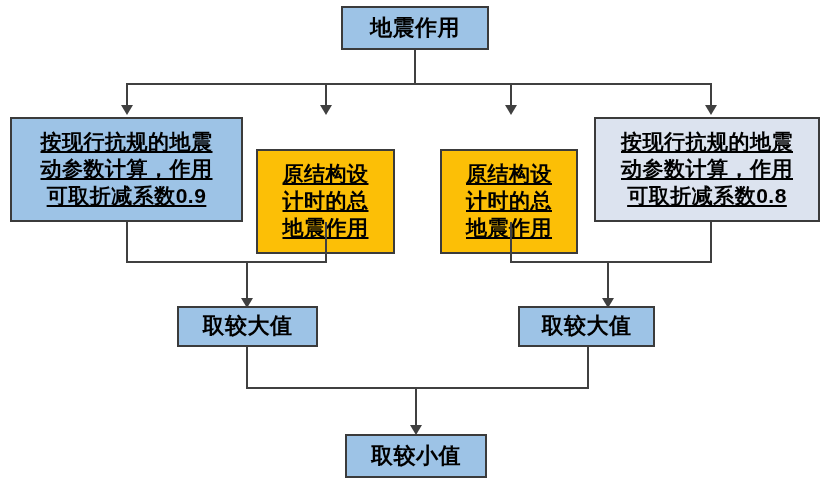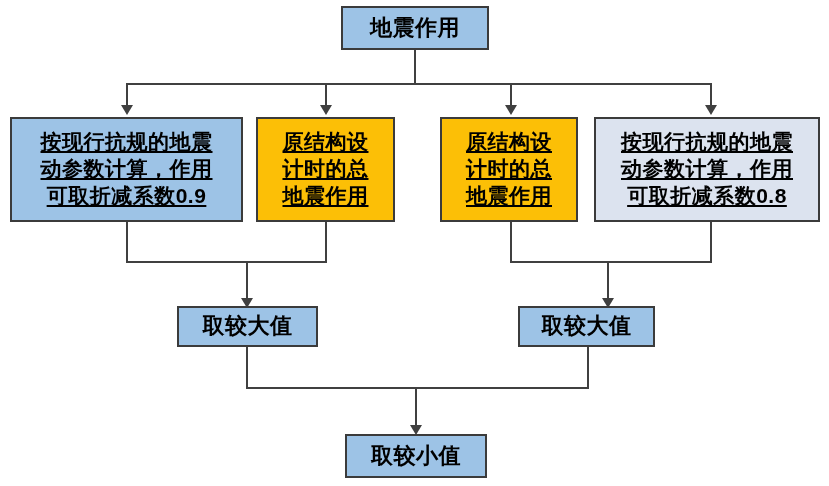--- a/index.html
+++ b/index.html
@@ -27,21 +27,21 @@
     text-align: center;
     font-weight: bold;
     color: #000000;
     letter-spacing: 0.5px;
     line-height: 1.28;
     padding: 8px 4px;
     white-space: pre-line;
   }
   .node.blue   { background: #9dc3e6; }
   .node.blue-pale { background: #dce3ef; }
-  .node.orange { background: #fcbf06; }
+  .node.orange { background: #fcbf06; margin-top: 32px; }
 
   .node.small  { font-size: 22px; }
   .node.big    { font-size: 21px; text-decoration: underline; }
 
   
   .conn {
     position: absolute;
     background: #404040;
   }
   .vline { width: 2px; }

